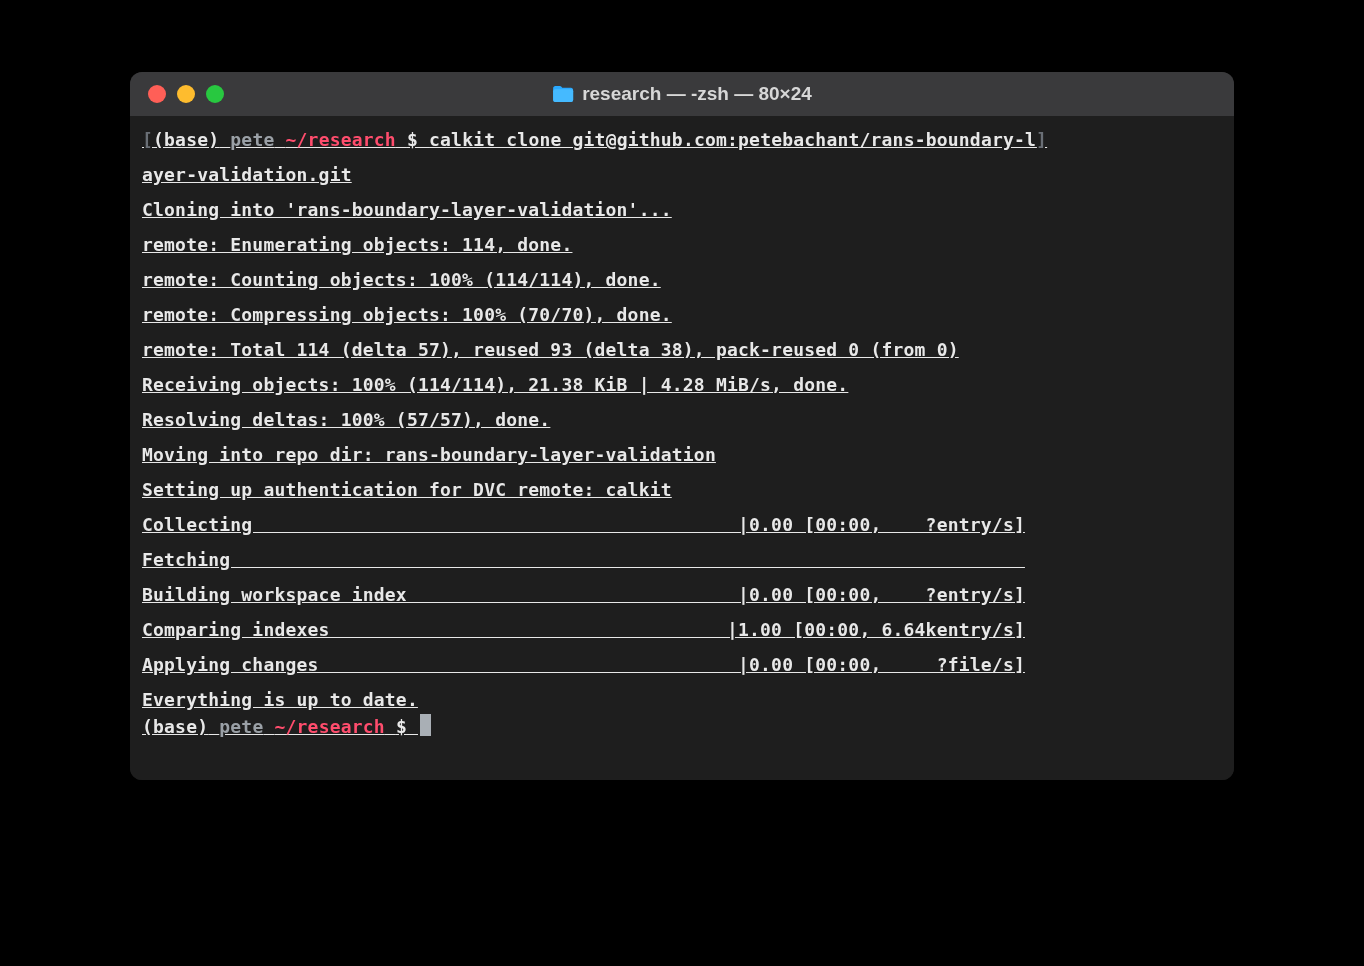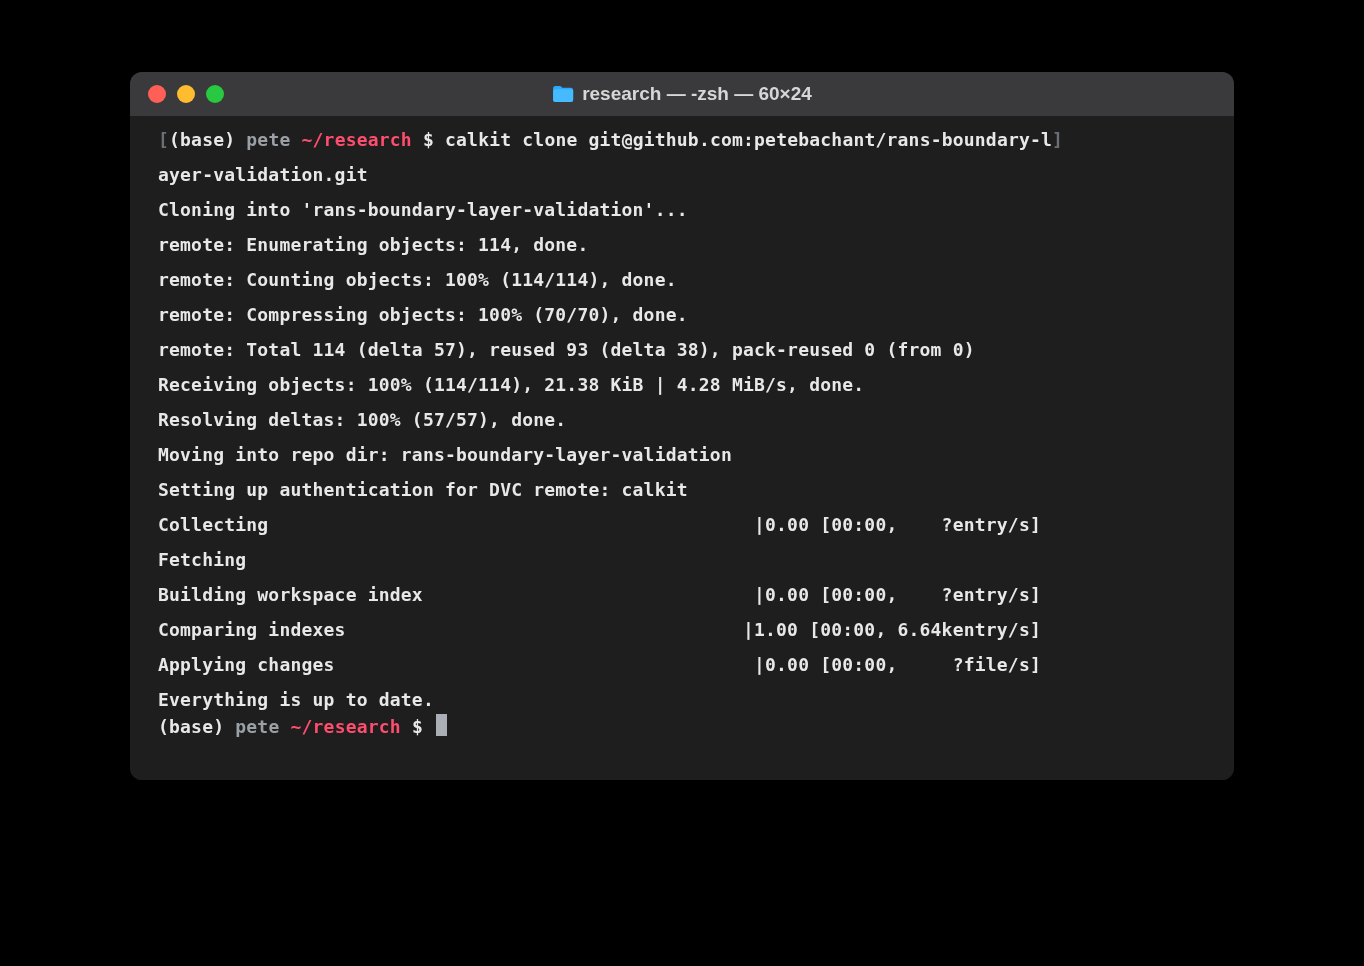--- a/index.html
+++ b/index.html
@@ -58,28 +58,29 @@
     }
     .folder-icon {
       width: 22px;
       height: 18px;
       position: relative;
     }
     .folder-icon svg { display: block; }
     .terminal-body {
       flex: 1;
       background: #1e1e1e;
-      padding: 10px 28px;
+      padding: 10px 12px;
       color: #e8e8e8;
       font-size: 18px;
       line-height: 27px;
       white-space: pre;
       overflow: hidden;
       font-weight: 600;
       letter-spacing: 0.2px;
+      text-decoration: underline;
     }
     .line { display: block; }
     .env   { color: #e8e8e8; }
     .user  { color: #9aa0a6; }
     .path  { color: #ff4d6d; }
     .sym   { color: #e8e8e8; }
     .cmd   { color: #e8e8e8; }
     .out   { color: #e8e8e8; margin-top: 8px; }
     .bracket { color: #6a6f76; }
     .cursor-block {
@@ -101,18 +102,18 @@
       <div class="light yellow"></div>
       <div class="light green"></div>
     </div>
     <div class="title-center">
       <span class="folder-icon">
         <svg width="22" height="18" viewBox="0 0 22 18">
           <path d="M1 3.2C1 2 2 1 3.2 1h4.4c.7 0 1.3.3 1.7.8l.8 1h8.7C20 2.8 21 3.8 21 5v9.8C21 16 20 17 18.8 17H3.2C2 17 1 16 1 14.8V3.2z" fill="#2aa9ff"></path>
           <rect x="1" y="4.2" width="20" height="12.8" rx="2" fill="#45baff"></rect>
         </svg>
       </span>
-      <span>research — -zsh — 60×24</span>
+      <span>research — -zsh — 80×24</span>
     </div>
   </div>
 
   <div class="terminal-body"><span class="line"><span class="bracket">[</span><span class="env">(base)</span> <span class="user">pete</span> <span class="path">~/research</span> <span class="sym">$</span> <span class="cmd">calkit clone git@github.com:petebachant/rans-boundary-l</span><span class="bracket">]</span></span><span class="line out">ayer-validation.git</span><span id="out-block"><span class="line out">Cloning into 'rans-boundary-layer-validation'...</span><span class="line out">remote: Enumerating objects: 114, done.</span><span class="line out">remote: Counting objects: 100% (114/114), done.</span><span class="line out">remote: Compressing objects: 100% (70/70), done.</span><span class="line out">remote: Total 114 (delta 57), reused 93 (delta 38), pack-reused 0 (from 0)</span><span class="line out">Receiving objects: 100% (114/114), 21.38 KiB | 4.28 MiB/s, done.</span><span class="line out">Resolving deltas: 100% (57/57), done.</span><span class="line out">Moving into repo dir: rans-boundary-layer-validation</span><span class="line out">Setting up authentication for DVC remote: calkit</span></span><span id="progress-block"><span class="line out">Collecting                                            |0.00 [00:00,    ?entry/s]</span><span class="line out">Fetching                                                                        </span><span class="line out">Building workspace index                              |0.00 [00:00,    ?entry/s]</span><span class="line out">Comparing indexes                                    |1.00 [00:00, 6.64kentry/s]</span><span class="line out">Applying changes                                      |0.00 [00:00,     ?file/s]</span></span><span class="line out">Everything is up to date.</span><span class="line"><span class="env">(base)</span> <span class="user">pete</span> <span class="path">~/research</span> <span class="sym">$</span> <span class="cursor-block"></span></span></div>
 </div>
 
 </body></html>

